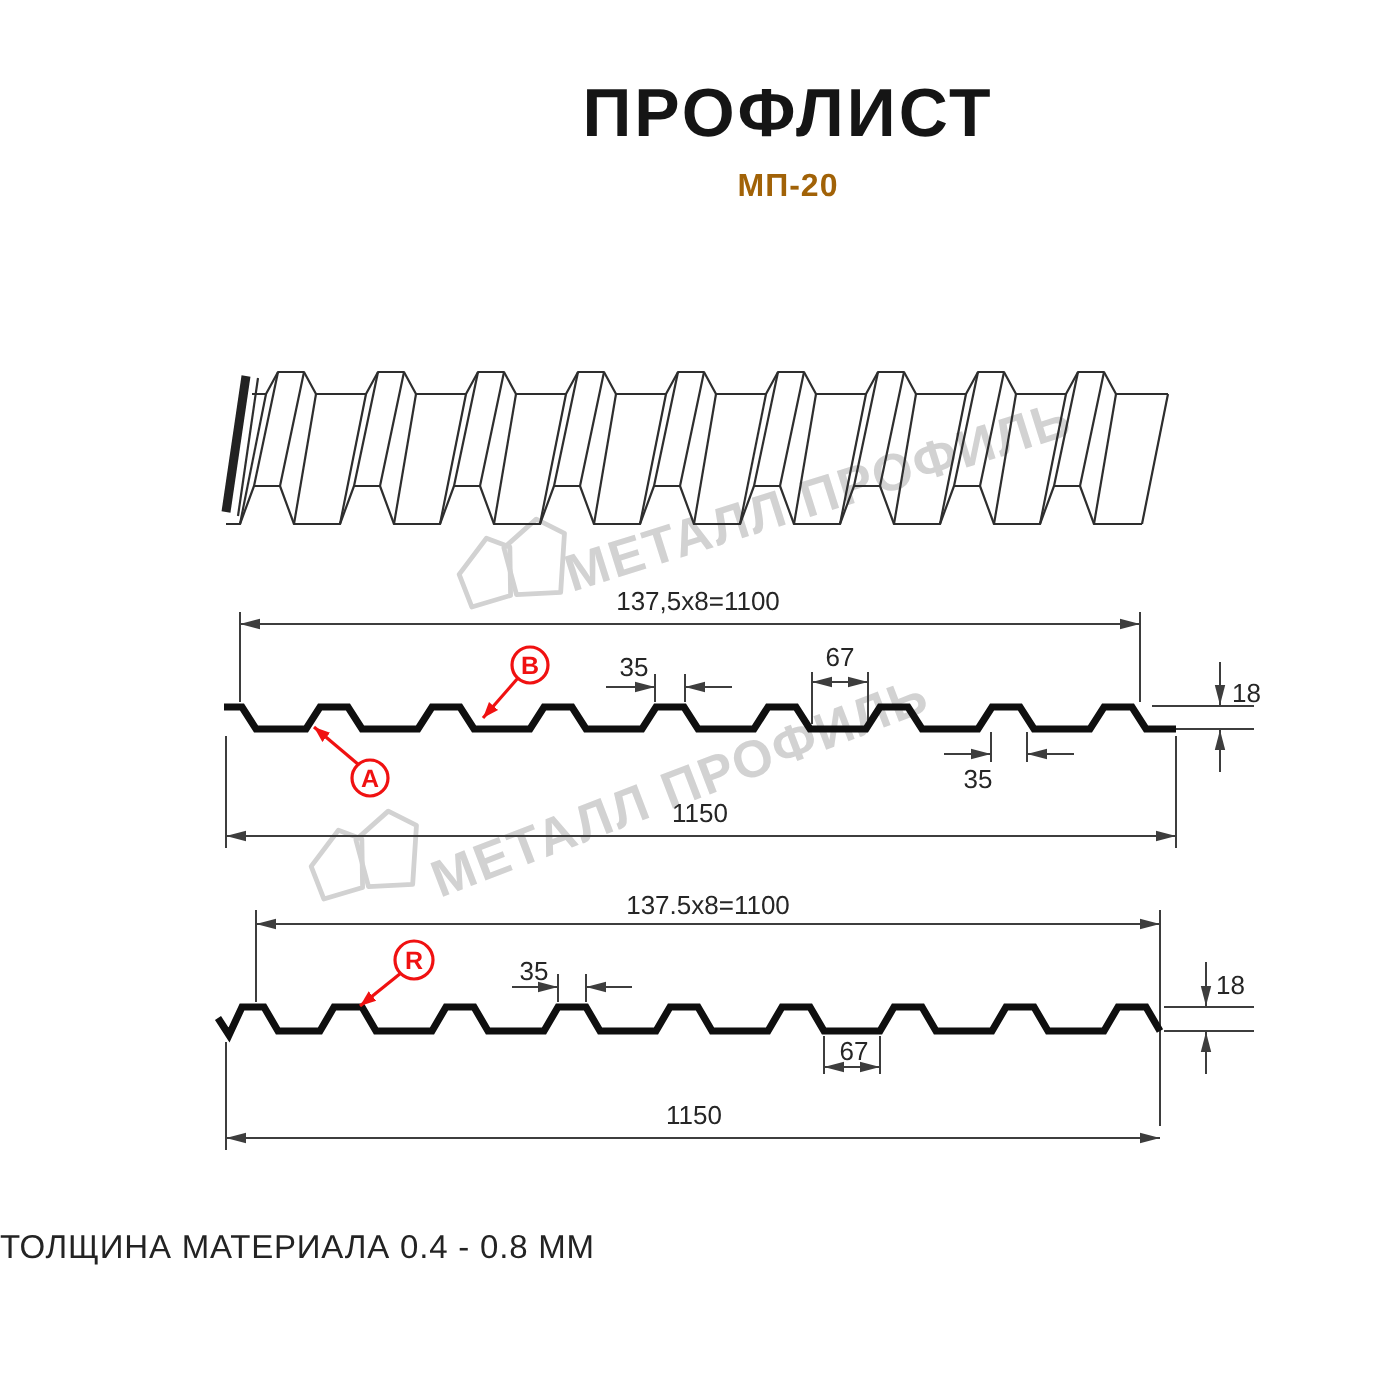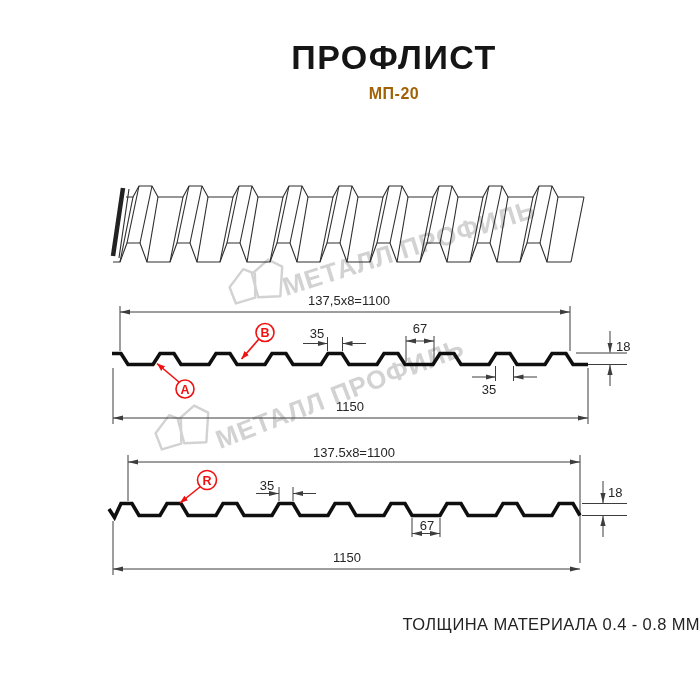--- a/index.html
+++ b/index.html
@@ -1,21 +1,21 @@
 <!DOCTYPE html>
 <html><head>
 <meta charset="utf-8">
 <style>
   html,body{margin:0;padding:0;background:#ffffff;}
   .page{position:relative;width:700px;height:700px;background:#ffffff;overflow:hidden;
         font-family:"Liberation Sans",sans-serif;}
   .hdr{position:absolute;top:40px;left:0;width:100%;text-align:center;padding-left:44px;}
   .title{font-size:34px;font-weight:800;letter-spacing:1.5px;color:#151515;line-height:1.05;}
   .subtitle{margin-top:9px;font-size:16px;font-weight:600;letter-spacing:.5px;color:#a16207;}
-  .ftr{position:absolute;top:615px;left:0;width:100%;text-align:right;
+  .ftr{position:absolute;top:615px;left:0;width:100%;text-align:left;
        font-size:16.5px;font-weight:500;letter-spacing:.4px;color:#232323;}
   svg{position:absolute;top:0;left:0;}
   svg text{font-family:"Liberation Sans",sans-serif;}
   .dim{stroke:#3d3d3d;stroke-width:1;fill:none;}
   .profile{stroke:#0f0f0f;stroke-width:3.6;fill:none;stroke-linejoin:miter;}
   .sheet{stroke:#2e2e2e;stroke-width:1.1;fill:none;stroke-linejoin:round;}
   .wm{stroke:#d2d2d2;stroke-width:2.4;fill:none;stroke-linejoin:round;}
   .wmtext{fill:#d2d2d2;font-weight:bold;font-size:26px;letter-spacing:1px;}
   .dimtext{fill:#262626;font-size:13px;}
   .redln{stroke:#f01111;stroke-width:1.6;fill:none;}

